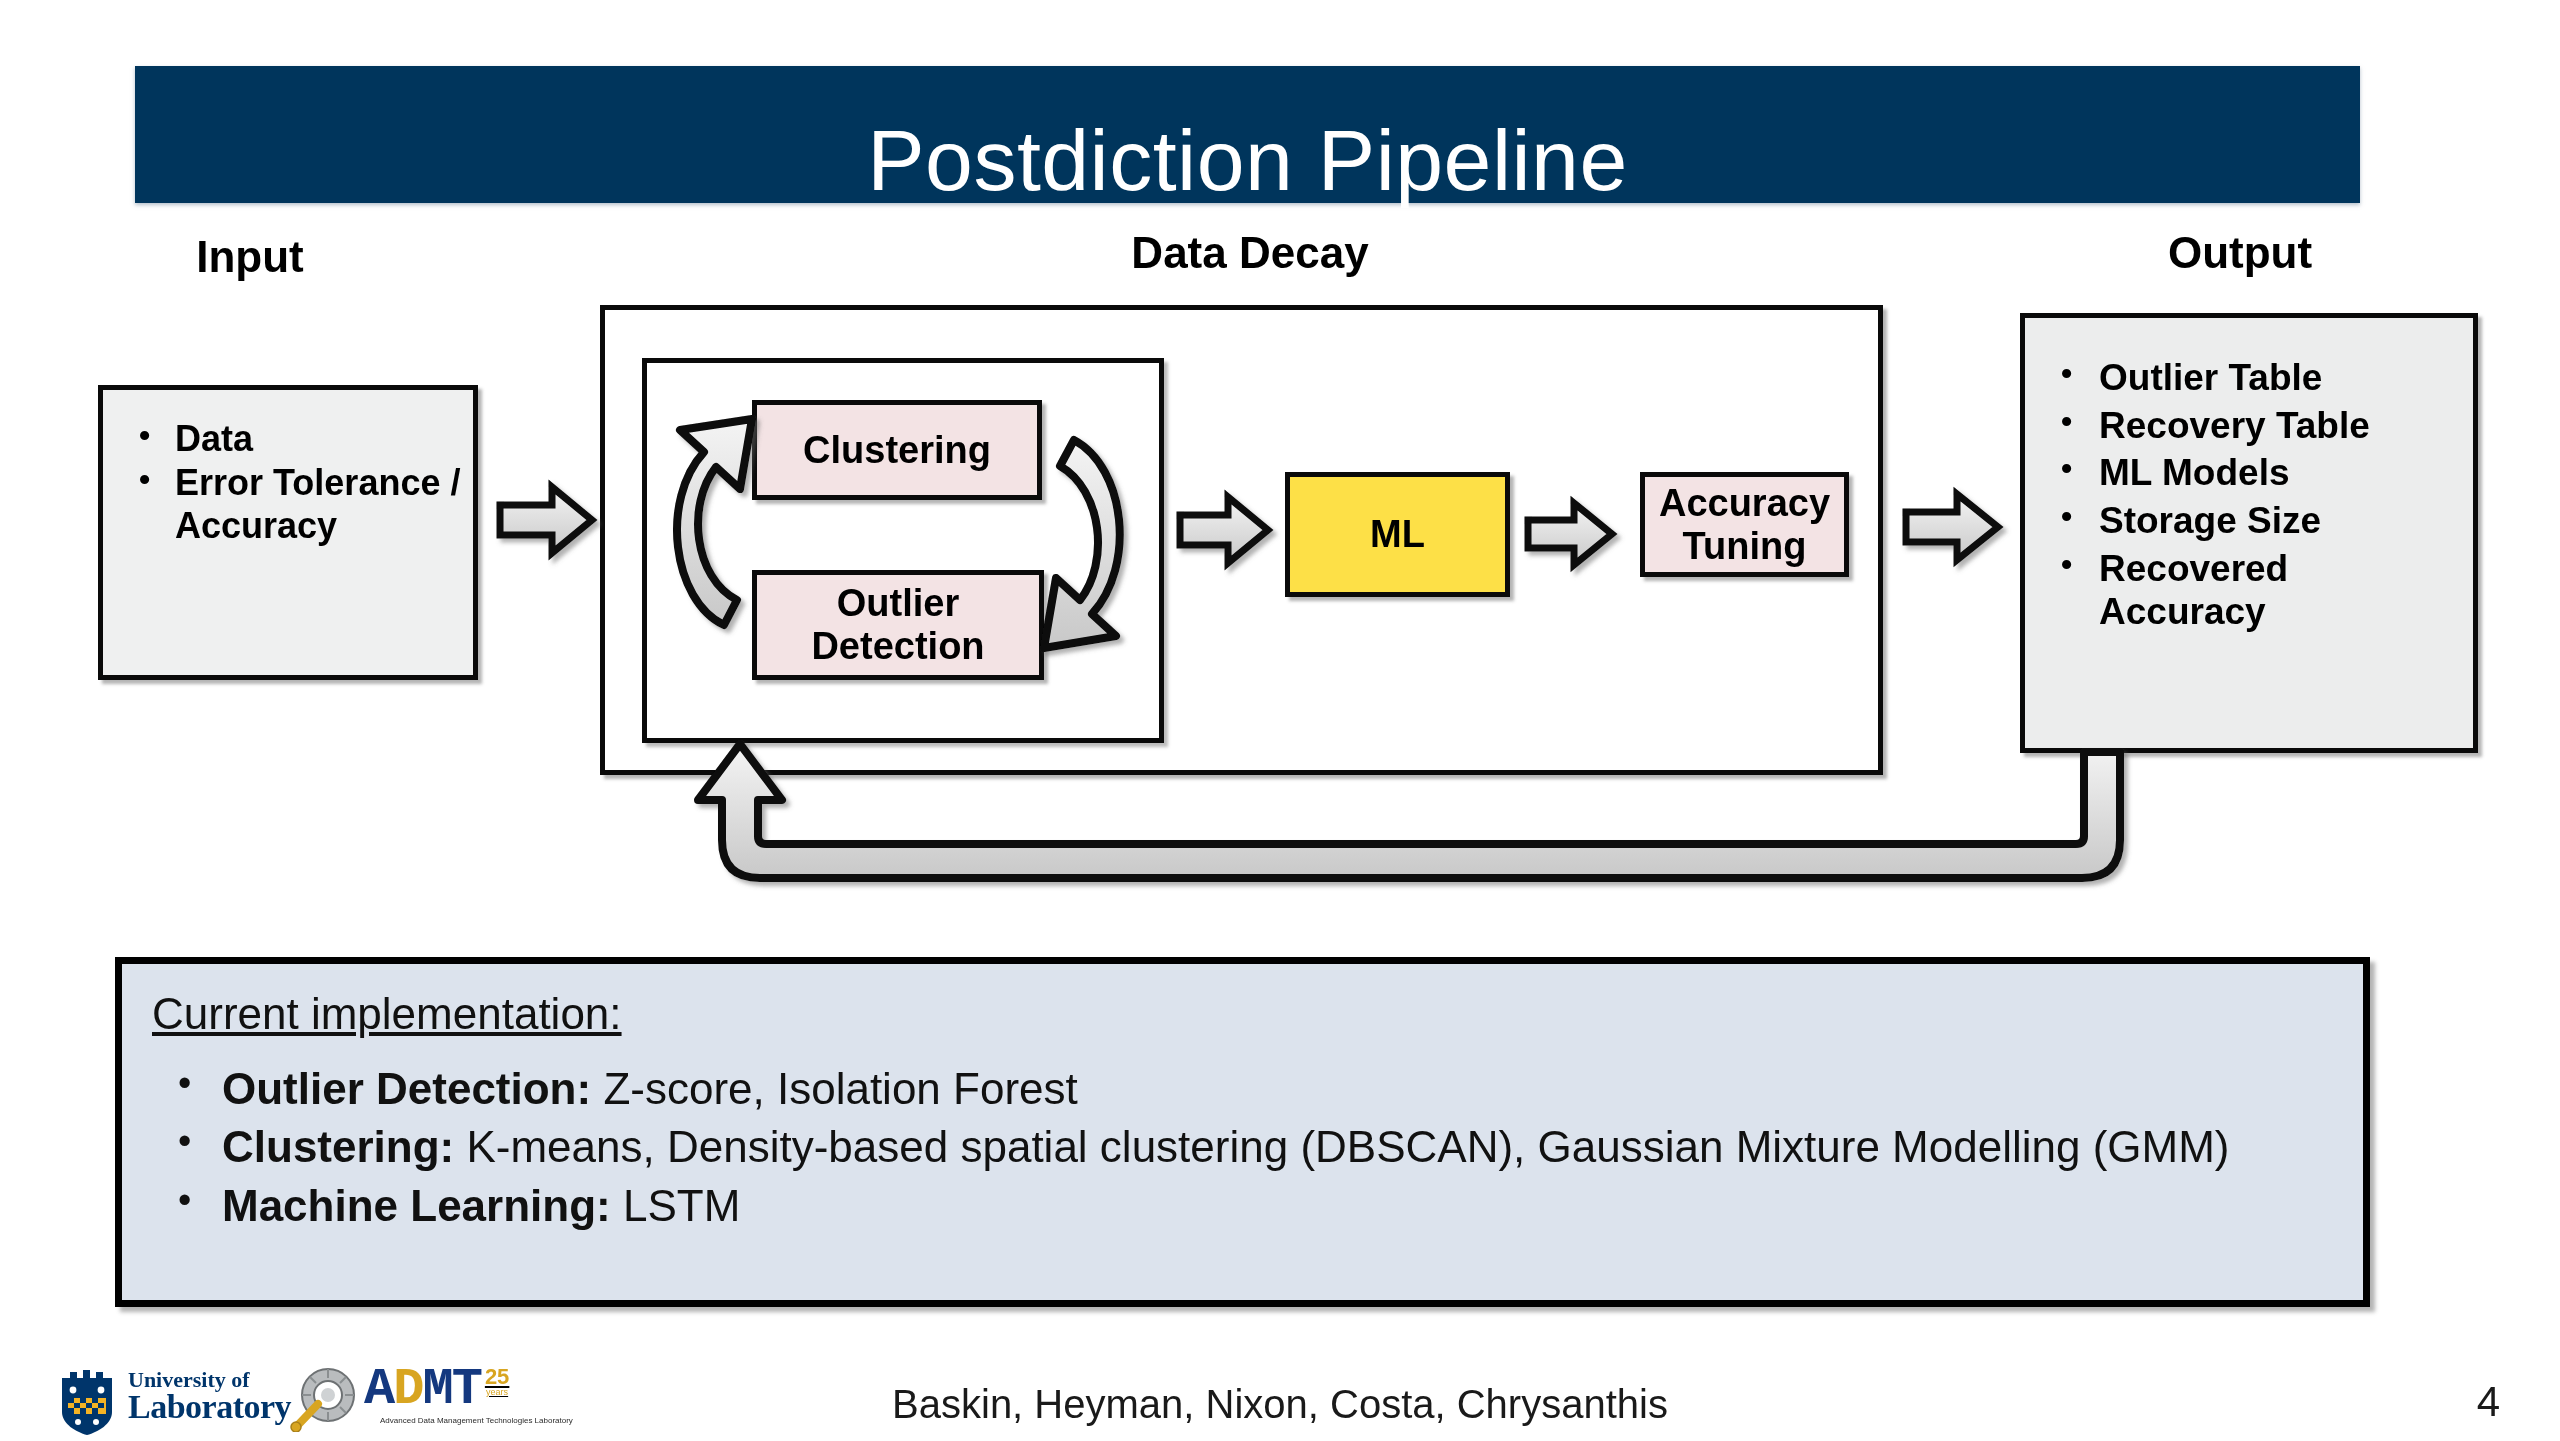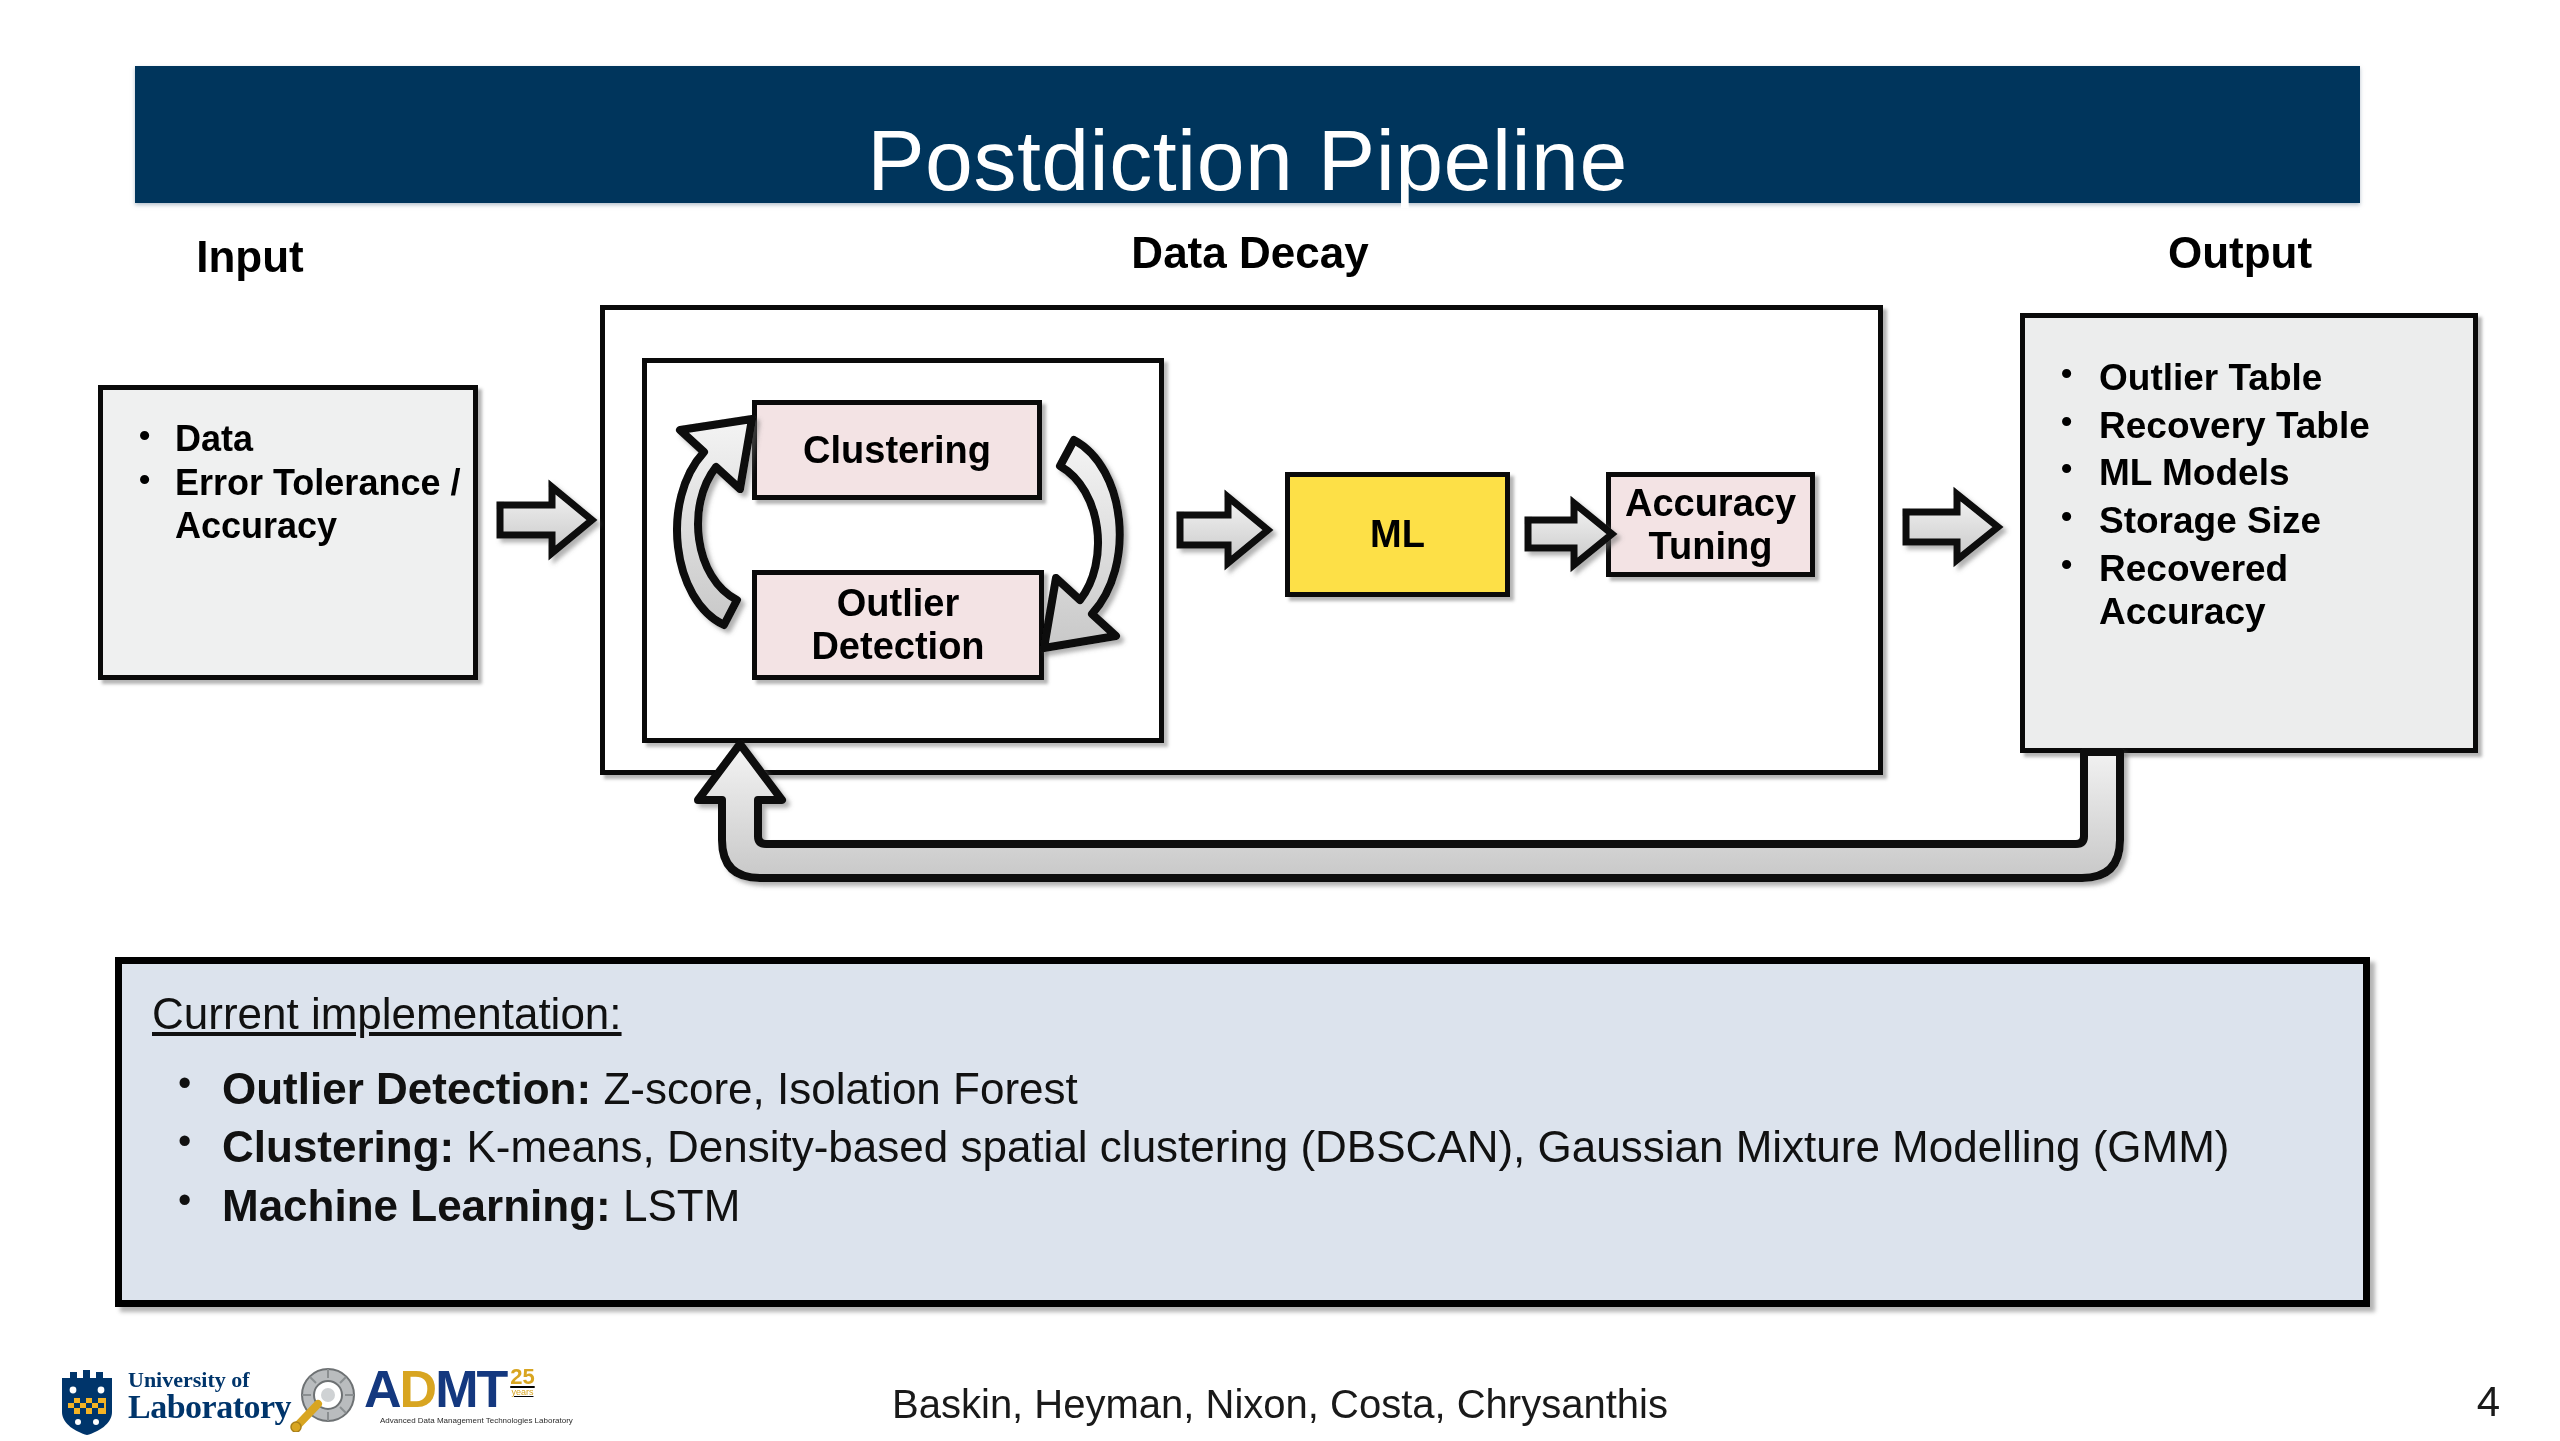--- a/index.html
+++ b/index.html
@@ -130,21 +130,21 @@
     color: #000000;
     line-height: 1.12;
     box-shadow: 4px 4px 3px rgba(90,90,90,0.45);
   }
   .pink { background: #f3e3e4; }
   .grayish { background: #fde047; }
 
   #box-clustering { left: 752px;  top: 400px; width: 290px; height: 100px; }
   #box-outlier    { left: 752px;  top: 570px; width: 292px; height: 110px; }
   #box-ml         { left: 1285px; top: 472px; width: 225px; height: 125px; }
-  #box-accuracy   { left: 1606px; top: 472px; width: 209px; height: 105px; }
+  #box-accuracy   { left: 1640px; top: 472px; width: 209px; height: 105px; }
 
   
   #arrow-layer {
     position: absolute;
     left: 0; top: 0;
     width: 2560px;
     height: 1441px;
     pointer-events: none;
   }
 
@@ -226,21 +226,21 @@
 
   #logo-admt {
     position: absolute;
     left: 288px;
     top: 1366px;
     display: flex;
     align-items: flex-start;
     gap: 4px;
   }
   #admt-letters {
-    font-family: Liberation Sans, sans-serif;
+    font-family: Liberation Mono, monospace;
     font-size: 52px;
     font-weight: bold;
     letter-spacing: -2px;
     line-height: 0.92;
   }
   #admt-letters .a { color: #14387f; }
   #admt-letters .d { color: #d8a521; }
   #admt-letters .m { color: #14387f; }
   #admt-letters .t { color: #14387f; }
   #admt-25 {

